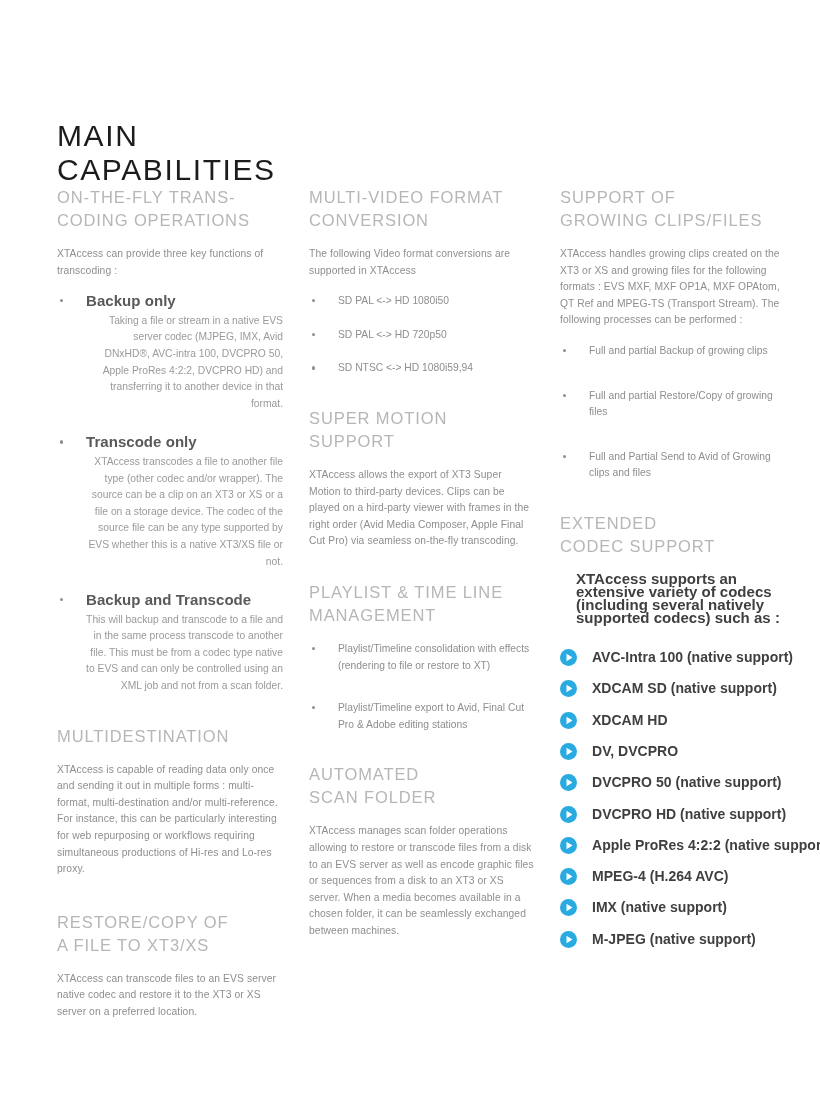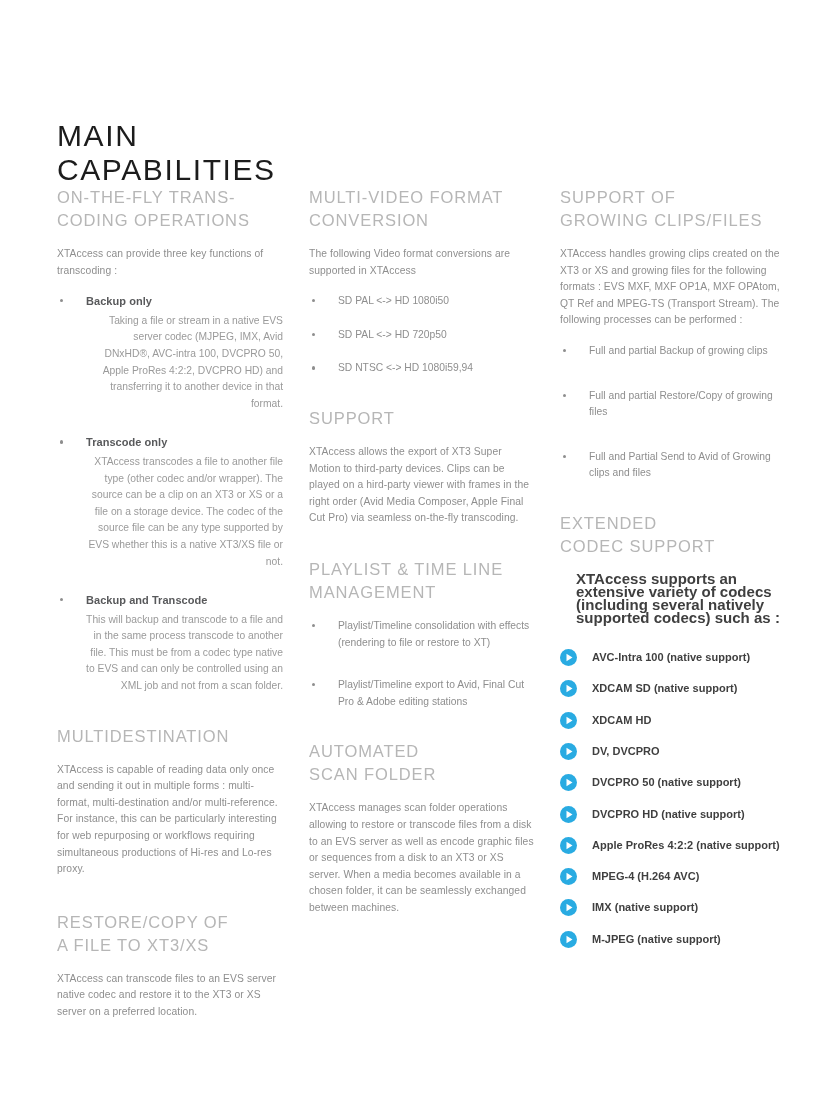--- a/index.html
+++ b/index.html
@@ -103,21 +103,21 @@
     width: 3.2px;
     height: 3.2px;
     border-radius: 50%;
     background: #8e8e8e;
   }
 
   .bullet-title {
     display: block;
     font-weight: bold;
     color: #58595b;
-    font-size: 11px;
+    font-size: 15px;
     line-height: 16.6px;
     letter-spacing: 0.05px;
     margin-bottom: 3px;
   }
   .bullet-body {
     display: block;
     color: #9a9a9a;
     font-size: 10.3px;
     line-height: 16.6px;
     text-align: right;
@@ -146,21 +146,21 @@
     height: 31.3px;
   }
   .play-icon {
     flex: 0 0 auto;
     width: 17px;
     height: 17px;
     margin-right: 15px;
     display: block;
   }
   .codec-label {
-    font-size: 11px;
+    font-size: 14px;
     line-height: 13px;
     font-weight: bold;
     color: #3f3f3f;
     letter-spacing: 0.02px;
     white-space: nowrap;
   }
 </style>
 </head>
 <body>
 
@@ -224,20 +224,21 @@
         <p class="body">The following Video format conversions are supported in XTAccess</p>
         <ul class="blist">
           <li>SD PAL &lt;-&gt; HD 1080i50</li>
           <li>SD PAL &lt;-&gt; HD 720p50</li>
           <li>SD NTSC &lt;-&gt; HD 1080i59,94</li>
         </ul>
       </div>
 
       <div class="sec" style="margin-top:18px;">
         <h2 class="sec-head">
+          <span class="hl">SUPER MOTION</span>
           <span class="hl">SUPPORT</span>
         </h2>
         <p class="body tight">XTAccess allows the export of XT3 Super Motion to third-party devices. Clips can be played on a hird-party  viewer with frames in the right order (Avid Media Composer, Apple Final Cut Pro) via seamless on-the-fly transcoding.</p>
       </div>
 
       <div class="sec" style="margin-top:31px;">
         <h2 class="sec-head">
           <span class="hl">PLAYLIST &amp; TIME LINE</span>
           <span class="hl">MANAGEMENT</span>
         </h2>

